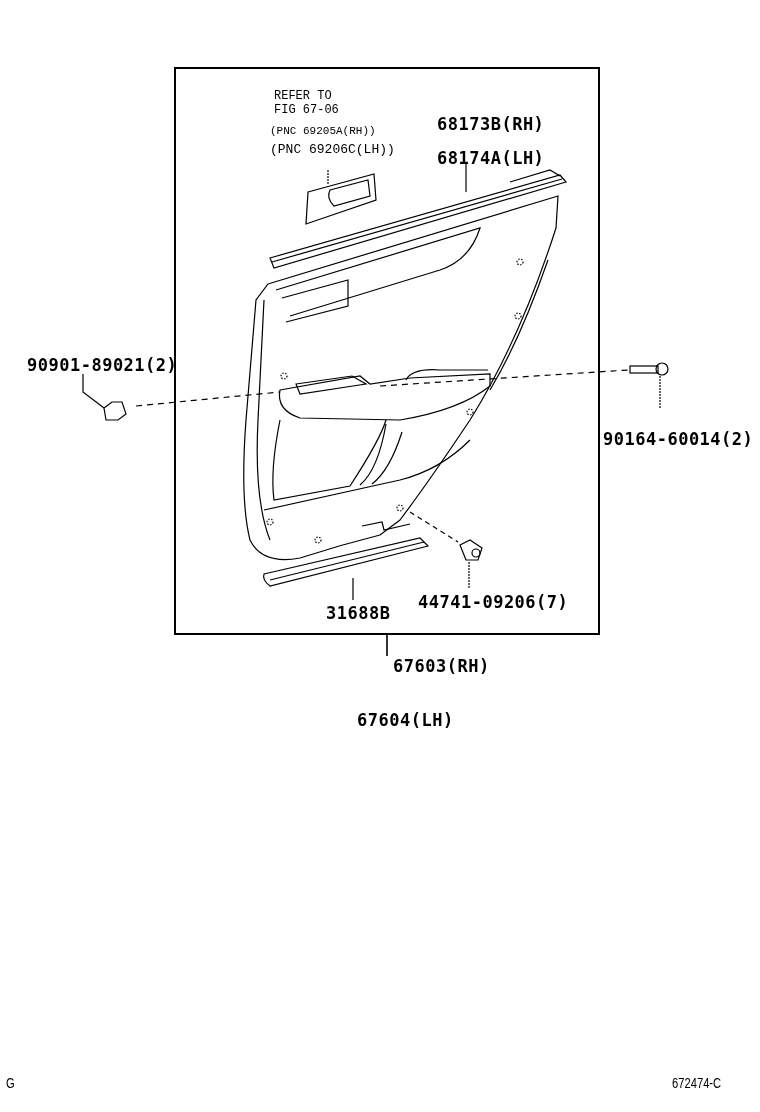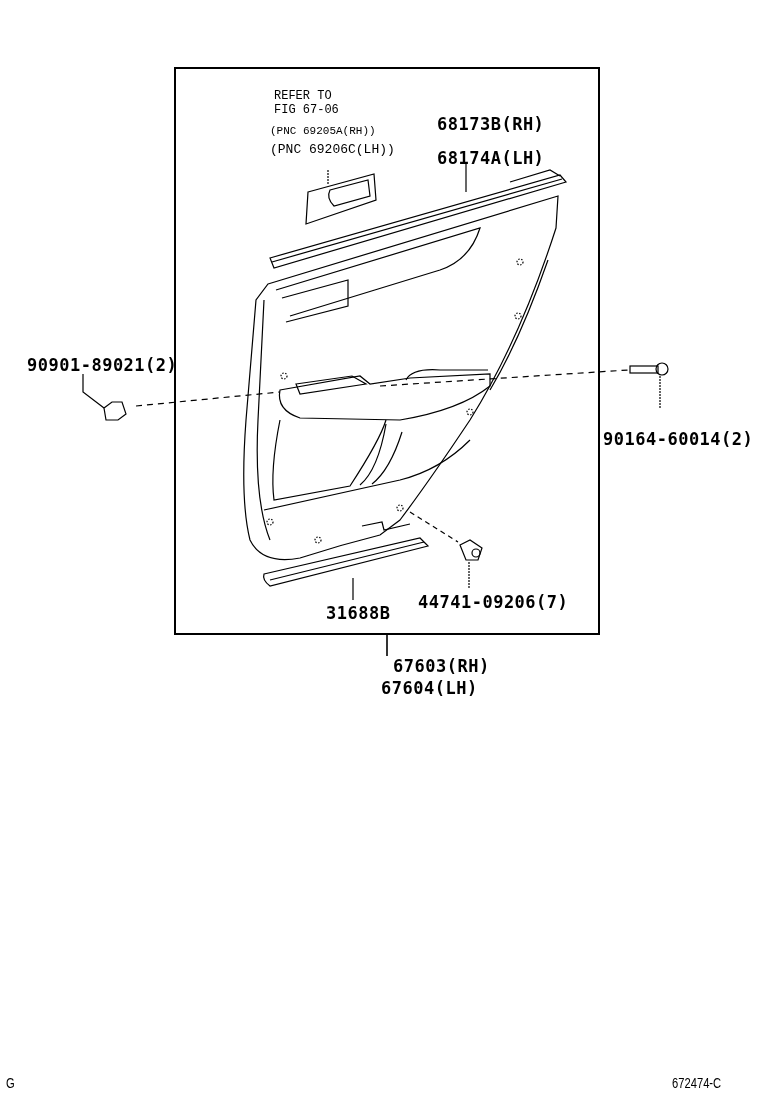--- a/index.html
+++ b/index.html
@@ -97,17 +97,17 @@
 
   <div class="lbl bold" style="left:437px; top:116px;">68173B(RH)</div>
   <div class="lbl bold" style="left:437px; top:150px;">68174A(LH)</div>
 
   <div class="lbl bold" style="left:27px; top:357px;text-align:right;">90901-89021(2)</div>
   <div class="lbl bold" style="left:603px; top:413px;margin-top:18px;">90164-60014(2)</div>
   <div class="lbl bold" style="left:418px; top:594px;">44741-09206(7)</div>
   <div class="lbl bold" style="left:326px; top:605px;">31688B</div>
 
   <div class="lbl bold" style="left:357px; top:658px;margin-left:36px;">67603(RH)</div>
-  <div class="lbl bold" style="left:357px; top:680px;margin-left:24px;">67604(LH)</div>
+  <div class="lbl bold" style="left:357px; top:712px;">67604(LH)</div>
 
   <div class="lbl foot" style="left:6px; top:1076px;">G</div>
   <div class="lbl foot" style="left:672px; top:1076px;">672474-C</div>
 </div>
 
 </body></html>

